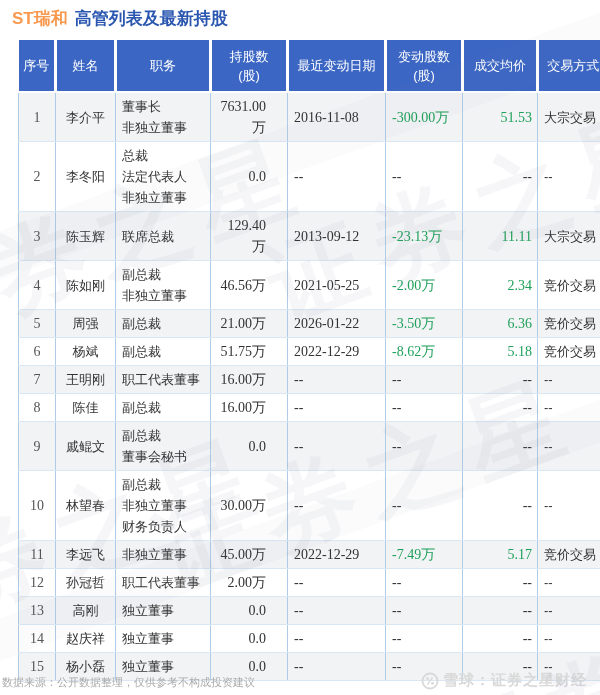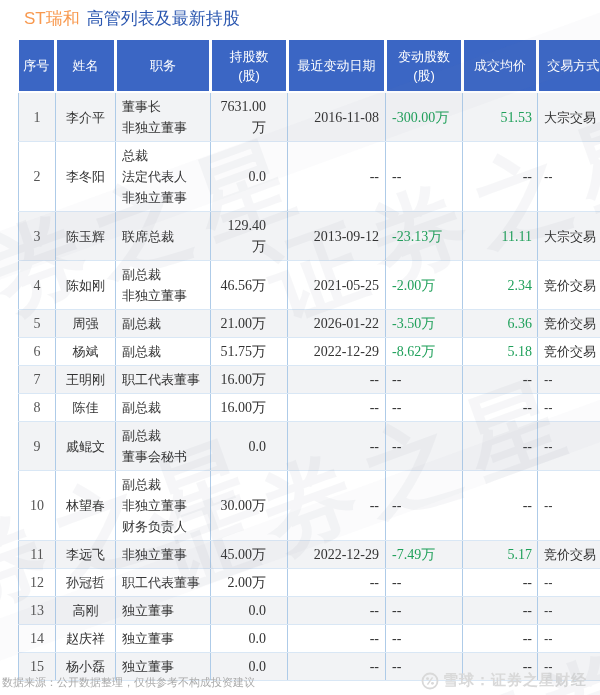--- a/index.html
+++ b/index.html
@@ -6,21 +6,21 @@
   html,body { width:600px; height:695px; }
   body {
     position:relative;
     background:#ffffff;
     font-family:"Liberation Sans","DejaVu Sans",sans-serif;
     color:#333;
     overflow:hidden;
   }
 
   
-  .title-bar { margin:6px 0 9px 24px; font-size:17px; font-weight:normal; line-height:25px; }
+  .title-bar { margin:6px 0 9px 12px; font-size:17px; font-weight:bold; line-height:25px; }
   .title-bar .stock { color:#f8994f; margin-right:7px; }
   .title-bar .rest  { color:#2b57b0; }
 
   
   table.holdings {
     margin-left:18px;
     width:589px;
     table-layout:fixed;
     border-collapse:collapse;
   }
@@ -52,21 +52,21 @@
   tbody td:first-child { border-left:1px solid #aecbe8; }
   tbody td:last-child  { border-right:1px solid #aecbe8; }
   tbody tr.odd  td { background:#f2f3f5; }
   tbody tr.even td { background:#ffffff; }
 
   .num { font-family:"Liberation Serif","DejaVu Serif",serif; font-size:14px; }
   .c-no     { text-align:center; color:#555; }
   .c-name   { text-align:center; }
   .c-pos    { text-align:left; }
   .c-shares { text-align:right; padding-right:21px; }
-  .c-date   { text-align:right; }
+  .c-date   { text-align:left; }
   .c-change { text-align:left; padding-right:6px; }
   .c-price  { text-align:right; padding-right:5px; }
   .c-method { text-align:left; padding-left:6px; }
   td.green  { color:#1fa05a; }
 
   
   .source-note {
     position:absolute; left:2px; bottom:5px;
     font-size:11px; color:#aaaaaa;
   }

